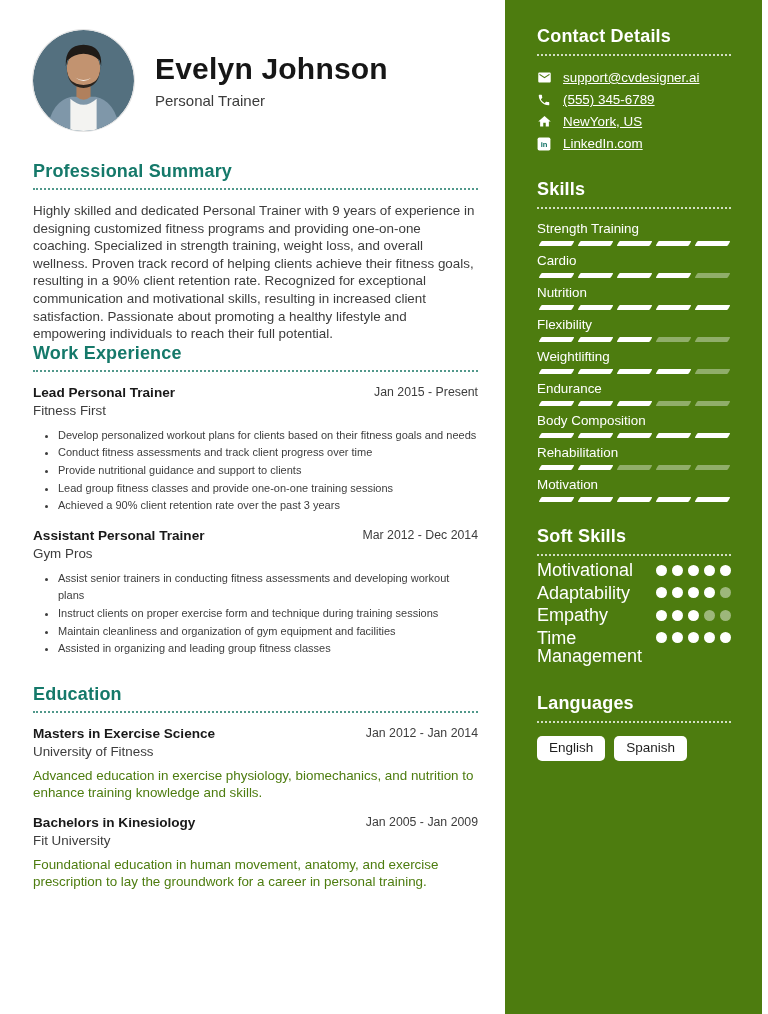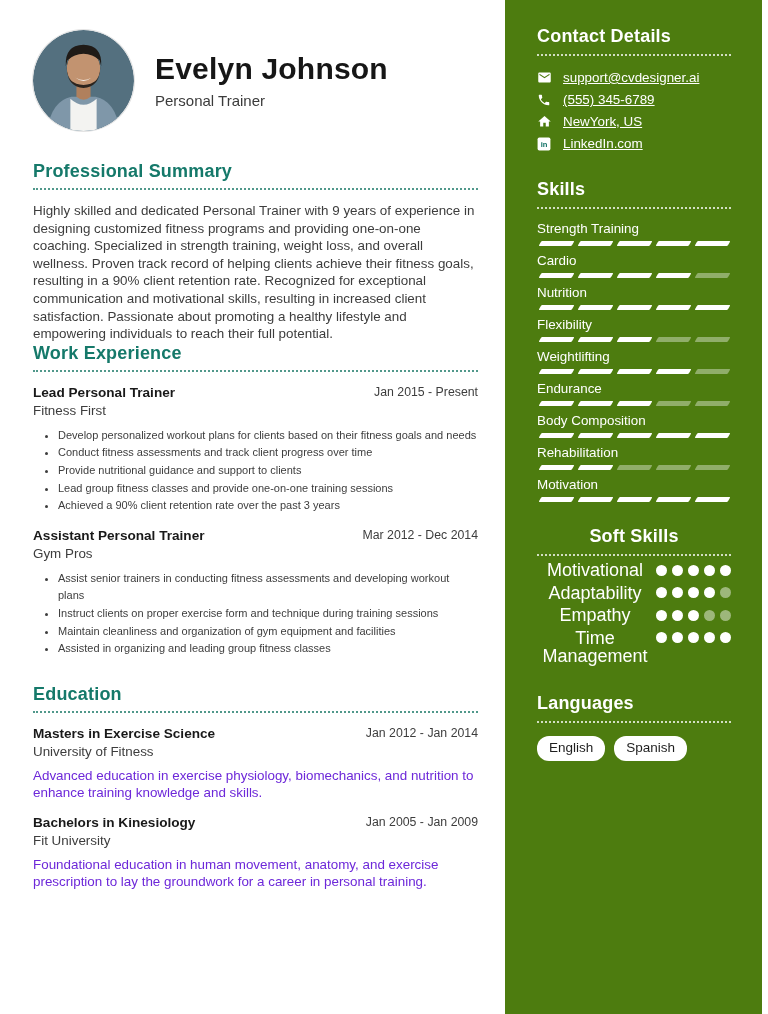--- a/index.html
+++ b/index.html
@@ -27,21 +27,21 @@
 
   .summary-text{margin:12px 0 0 0;font-size:13.4px;line-height:17.6px;color:#3d3d3d;}
 
   .job,.degree{margin-top:13px;}
   .row-head{display:flex;justify-content:space-between;align-items:center;}
   .row-title{font-size:13.6px;font-weight:700;color:#191919;}
   .row-dates{font-size:12.3px;color:#3d3d3d;flex:none;padding-left:10px;}
   .row-sub{font-size:13.4px;color:#3d3d3d;margin-top:3px;}
   ul.bullets{margin:9px 0 0 0;padding-left:25px;}
   ul.bullets li{font-size:11px;line-height:17.6px;color:#3d3d3d;}
-  .degree-desc{margin:8px 0 0 0;font-size:13.4px;line-height:17.6px;color:#6d28d9;}
+  .degree-desc{margin:8px 0 0 0;font-size:13.4px;line-height:17.6px;color:#4d7c0f;}
 
   
   .sidebar{width:257px;background:#4d7c0f;color:#fff;padding:26px 31px 0 32px;}
   h2.side-sec{font-size:18px;font-weight:700;color:#fff;margin:0;padding-bottom:7px;
               border-bottom:2px dotted rgba(255,255,255,.75);letter-spacing:.2px;}
 
   .contact-list{margin-top:14px;}
   .contact-row{display:flex;align-items:center;margin-bottom:7px;height:15px;text-decoration:underline;}
   .contact-icon{width:15px;height:15px;margin-right:11px;flex:none;display:flex;align-items:center;justify-content:flex-start;}
   .contact-icon svg{display:block;}
@@ -49,33 +49,33 @@
 
   .sec-skills{margin-top:28px;}
   .skills-list{margin-top:12px;}
   .skill{margin-bottom:7px;}
   .skill-label{font-size:13.4px;line-height:16px;color:#fff;}
   .skill-bar{display:flex;gap:6px;margin-top:4px;padding-left:3px;}
   .seg{width:33px;height:5px;border-radius:1px;transform:skewX(-30deg);}
   .seg.filled{background:#ffffff;}
   .seg.empty{background:rgba(255,255,255,.38);}
 
-  .sec-soft{margin-top:24px;text-align:center;}
+  .sec-soft{margin-top:24px;}
   .soft-list{margin-top:5px;}
   .soft-row{display:flex;align-items:flex-start;margin-top:4.5px;}
   .soft-label{flex:1;max-width:116px;font-size:18px;line-height:18px;color:#fff;}
   .dots{display:flex;gap:5px;margin-left:auto;height:18px;align-items:center;}
   .dot{width:11px;height:11px;border-radius:50%;}
   .dot.filled{background:#fff;}
   .dot.empty{background:rgba(255,255,255,.45);}
 
   .sec-langs{margin-top:28px;}
   .pill-row{margin-top:13px;display:flex;gap:9px;}
   .pill{background:#ffffff;color:#1f1f1f;font-size:13.5px;font-weight:500;
-        padding:5px 12px 6px;border-radius:12px;line-height:1.1;}
+        padding:5px 12px 6px;border-radius:5px;line-height:1.1;}
 </style>
 </head>
 <body>
 
 <div class="page">
 
   <div class="main">
 
     <header class="header">
       <div class="photo">

